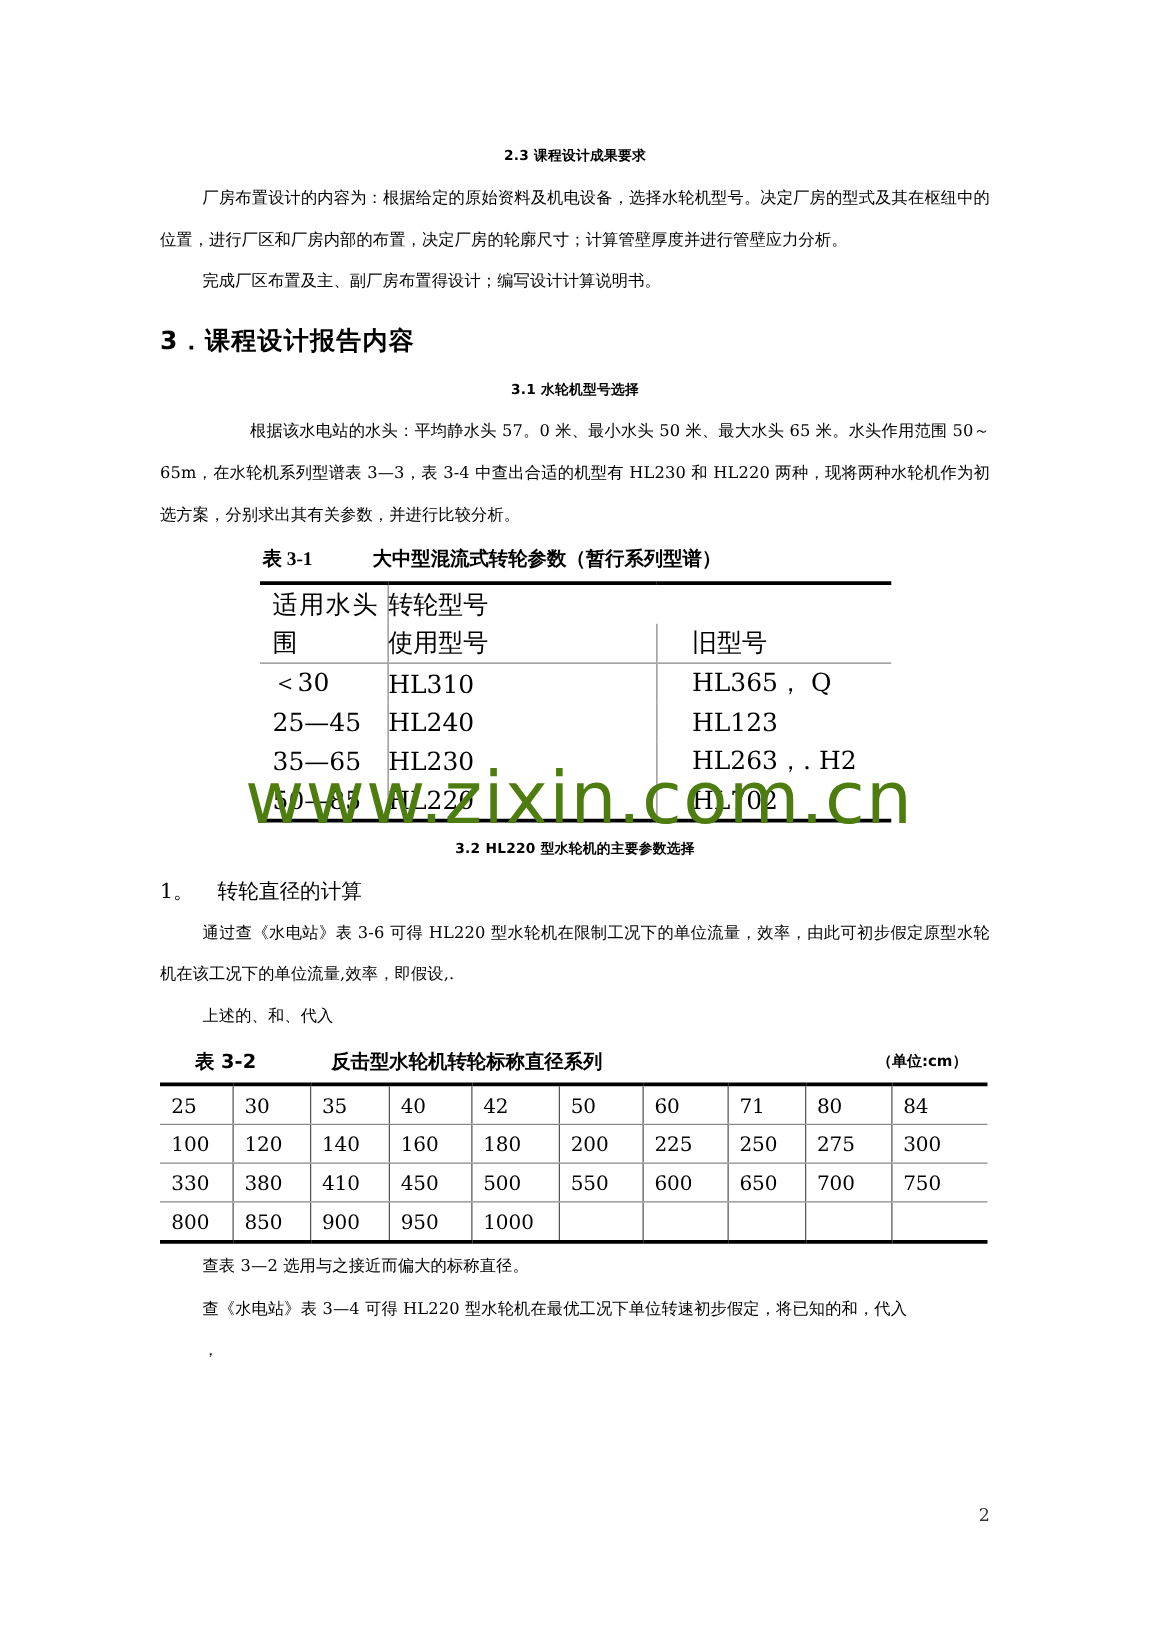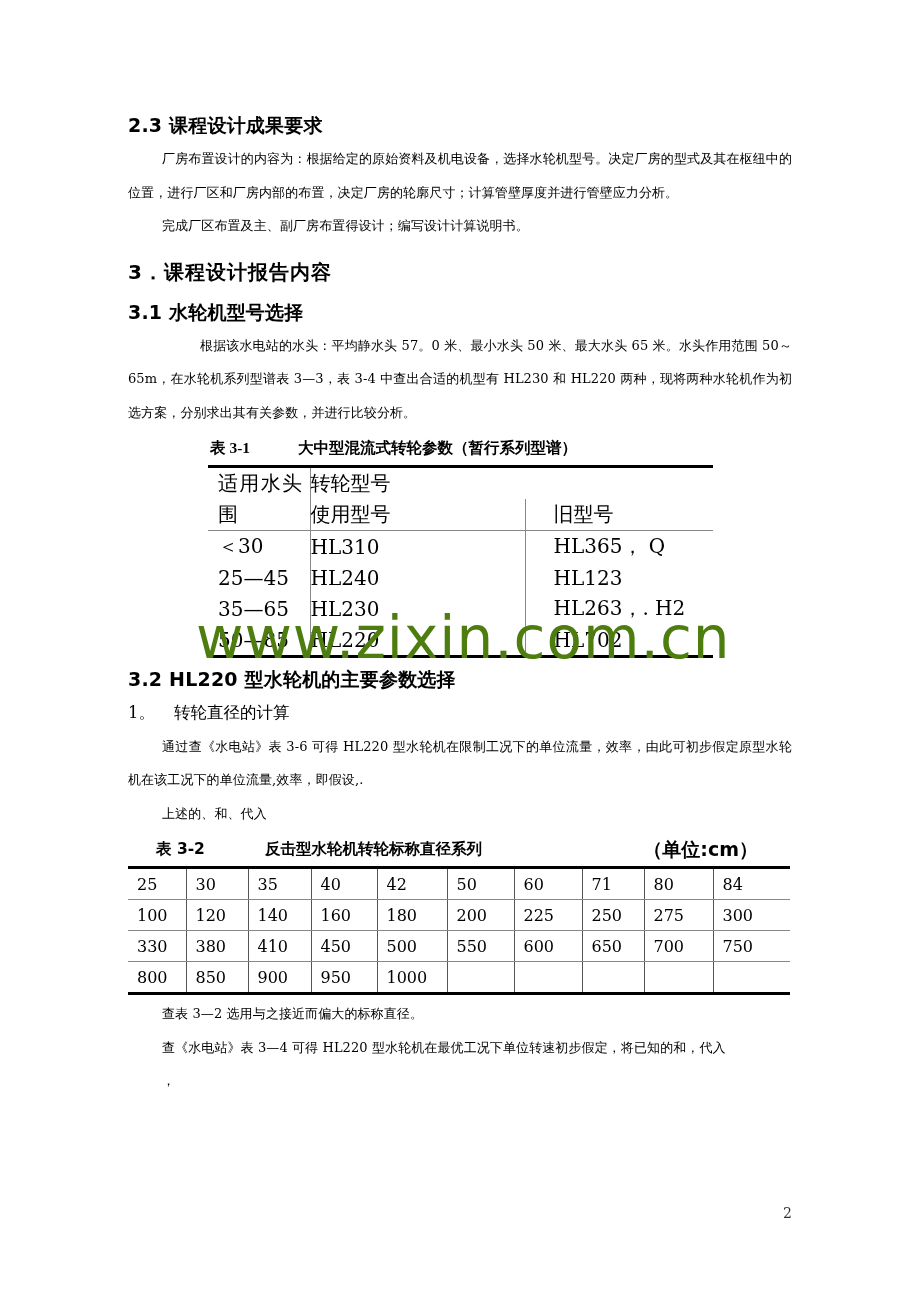--- a/index.html
+++ b/index.html
@@ -28,24 +28,25 @@
     position: absolute;
     left: 128px;
     top: 110px;
     width: 664px;
   }
 
   
   .h-sub {
     font-family: "DejaVu Sans", "Liberation Sans", sans-serif;
     font-weight: bold;
-    font-size: 19px;
+    font-size: 11px;
     line-height: 30px;
     margin: 0 0 2px 0;
     letter-spacing: 0.2px;
+    text-align: center;
   }
   .h-major {
     font-family: "DejaVu Sans", "Liberation Sans", sans-serif;
     font-weight: bold;
     font-size: 20px;
     line-height: 42px;
     margin: 8px 0 4px 0;
     letter-spacing: 1px;
   }
 
@@ -103,23 +104,23 @@
     text-align-last: justify;
     width: 84px;
   }
 
   
   .cap2 { padding-left: 28px; position: relative; }
   .cap2 .cap-mid { margin-left: 60px; }
   .cap2 .cap-unit {
     font-weight: bold;
     position: absolute;
-    right: 34px;
+    right: 18px;
     top: 0;
-    font-size: 19px;
+    font-size: 12px;
   }
 
   table.t32 {
     border-collapse: collapse;
     width: 662px;
     table-layout: fixed;
     font-size: 16px;
     margin-left: 0;
   }
   table.t32 td {

